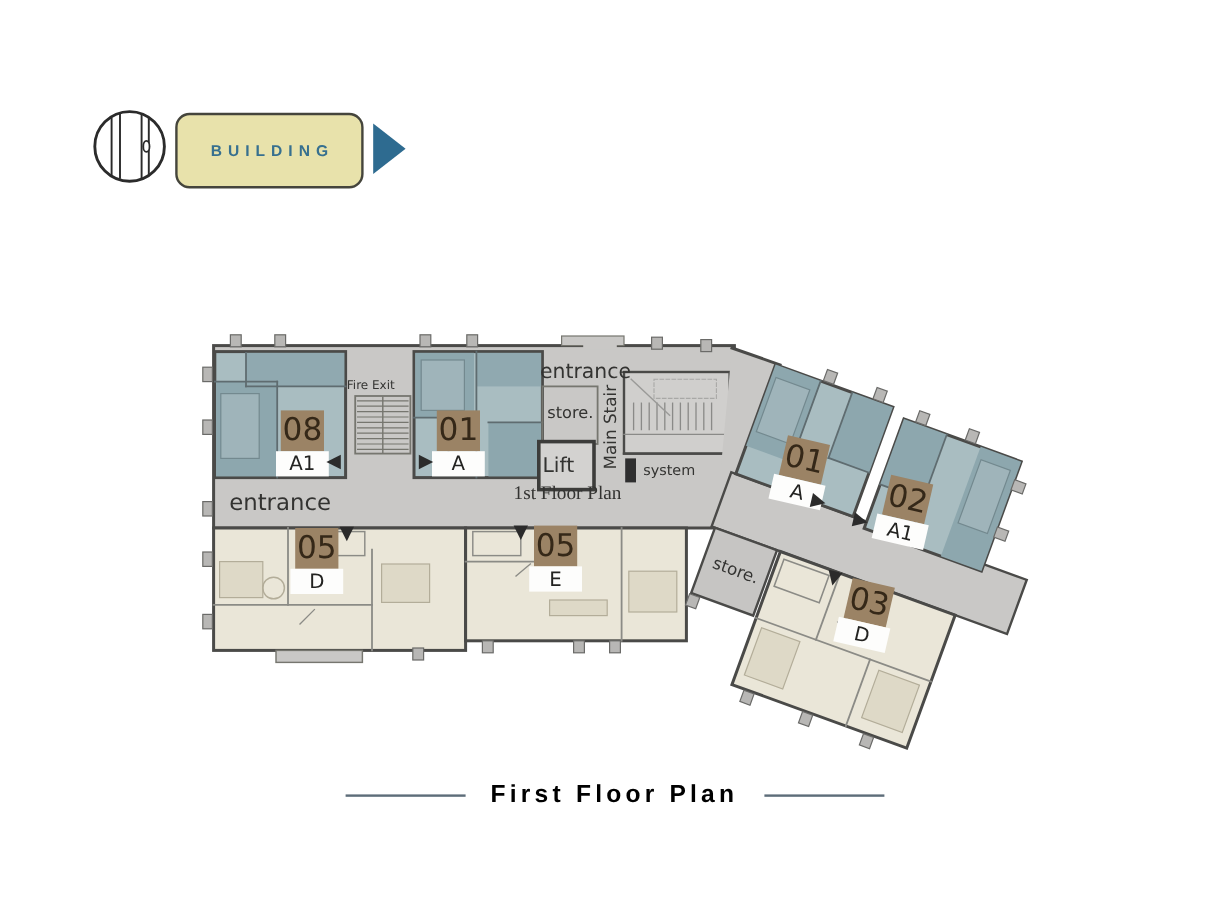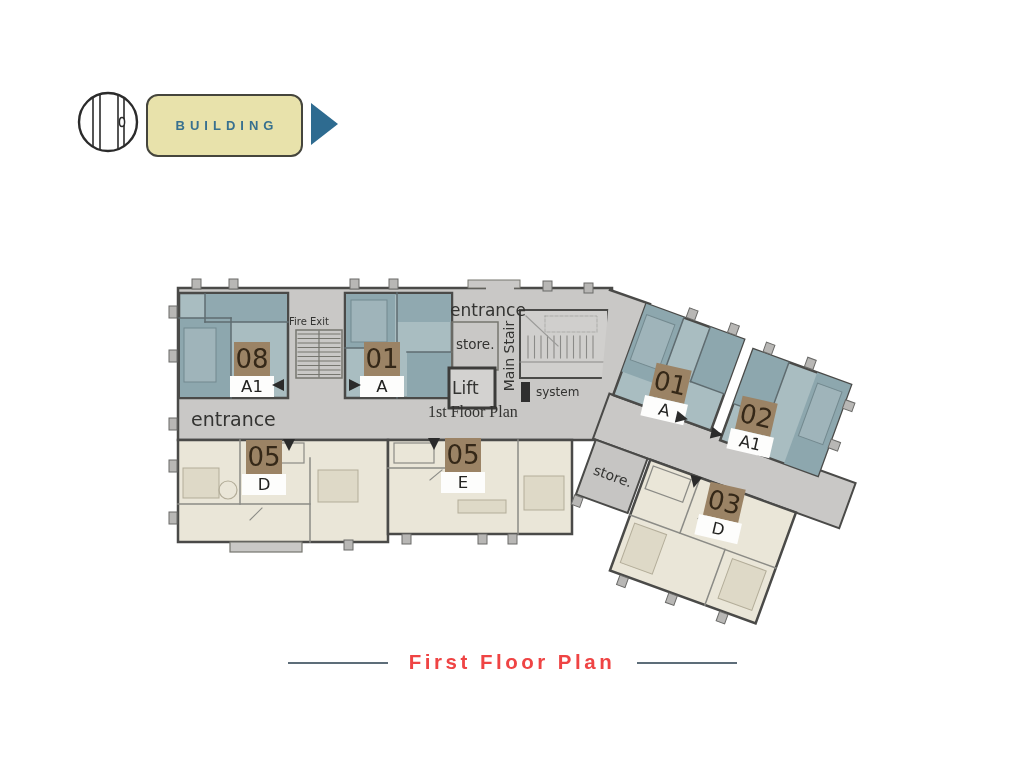--- a/index.html
+++ b/index.html
@@ -41,21 +41,21 @@
   
   .arr { position:absolute; width:0; height:0; }
   .arr-r { border-top:6px solid transparent; border-bottom:6px solid transparent; border-left:12px solid #2b2b2b; }
   .arr-l { border-top:6px solid transparent; border-bottom:6px solid transparent; border-right:12px solid #2b2b2b; }
   .arr-d { border-left:6px solid transparent; border-right:6px solid transparent; border-top:12px solid #2b2b2b; }
   
   .footer-line { position:absolute; top:662px; width:100px; height:2px; background:#5d6d79; }
   .footer-title {
     position:absolute; left:362px; top:650px; width:300px; text-align:center;
     font-family:"Liberation Sans", sans-serif; font-size:20.5px; font-weight:bold;
-    letter-spacing:3.5px; color:#ef4444;
+    letter-spacing:3.5px; color:#000000;
   }
   svg.plan-svg { position:absolute; left:0; top:0; }
 </style>
 </head>
 <body>
 
 <div id="canvas">
 
   <svg class="logo-circle" width="64" height="64" viewBox="0 0 64 64">
     <circle cx="32" cy="32" r="29" fill="#ffffff" stroke="#2b2b2b" stroke-width="2.4"></circle>

